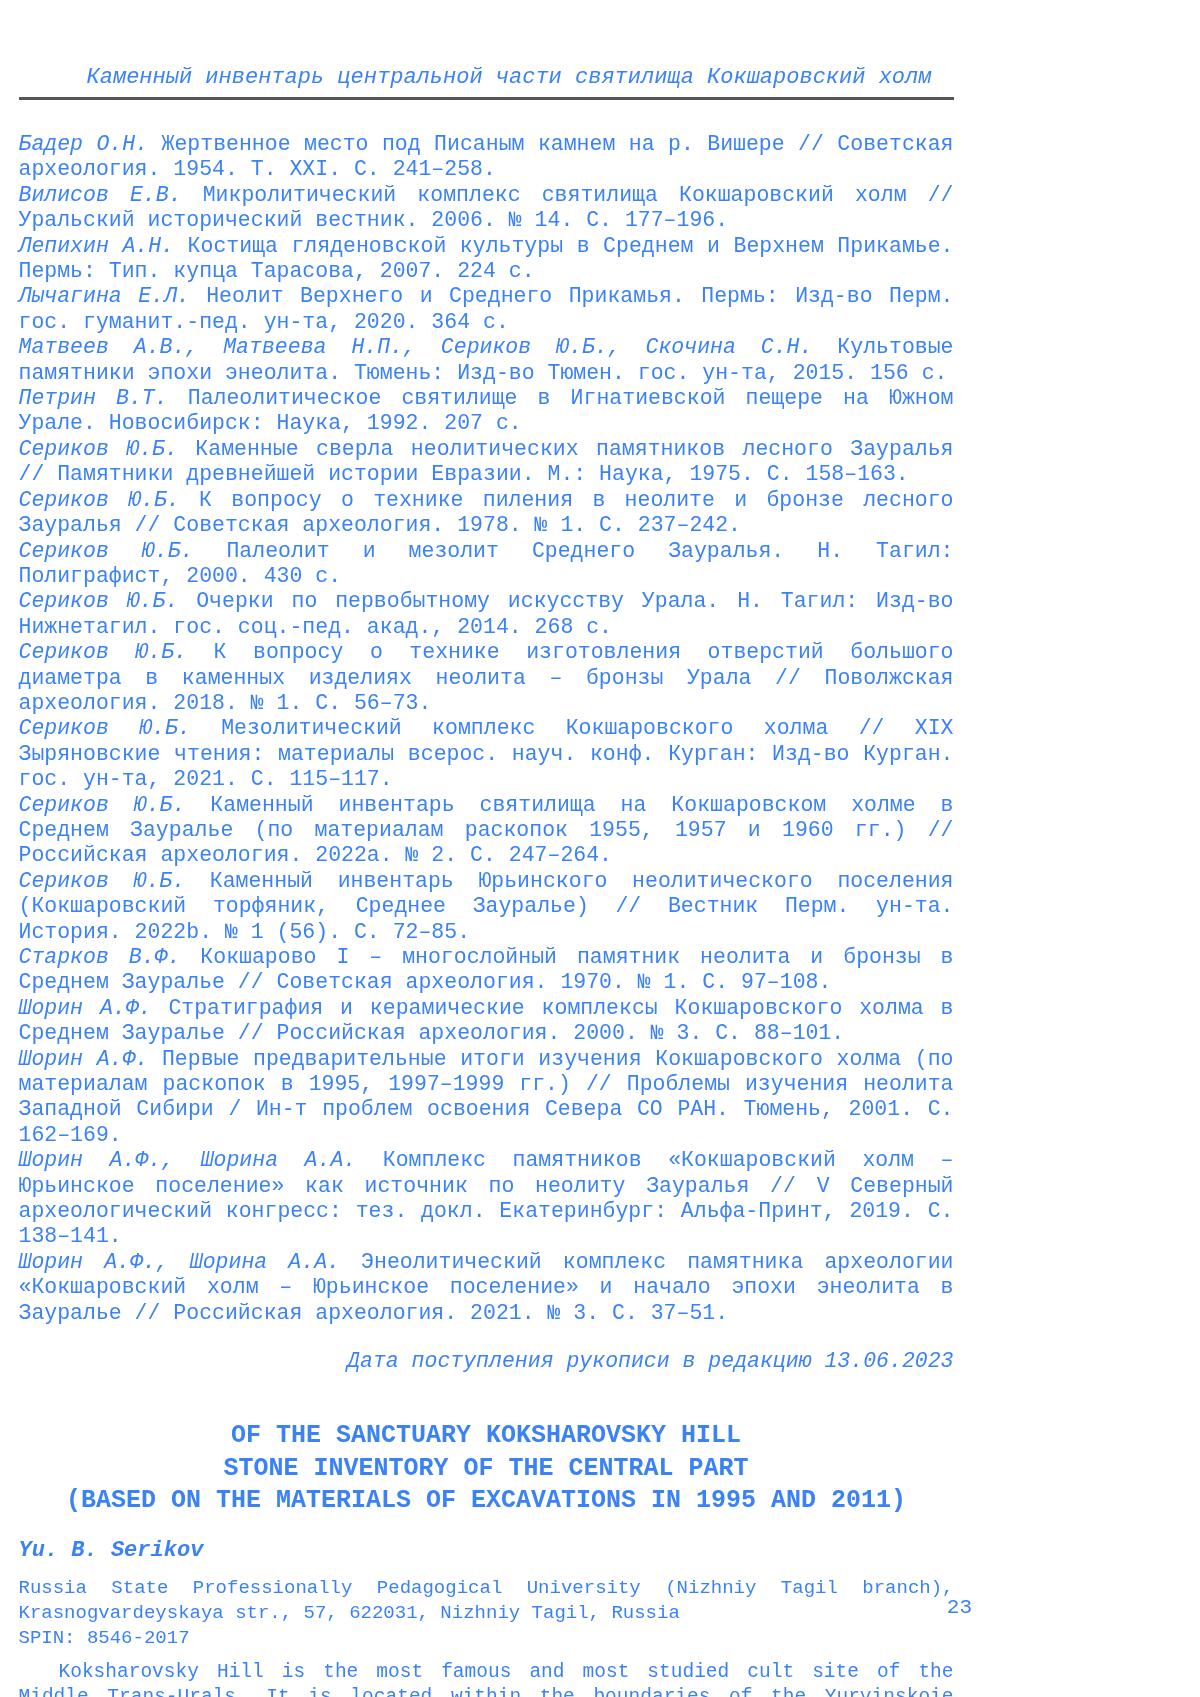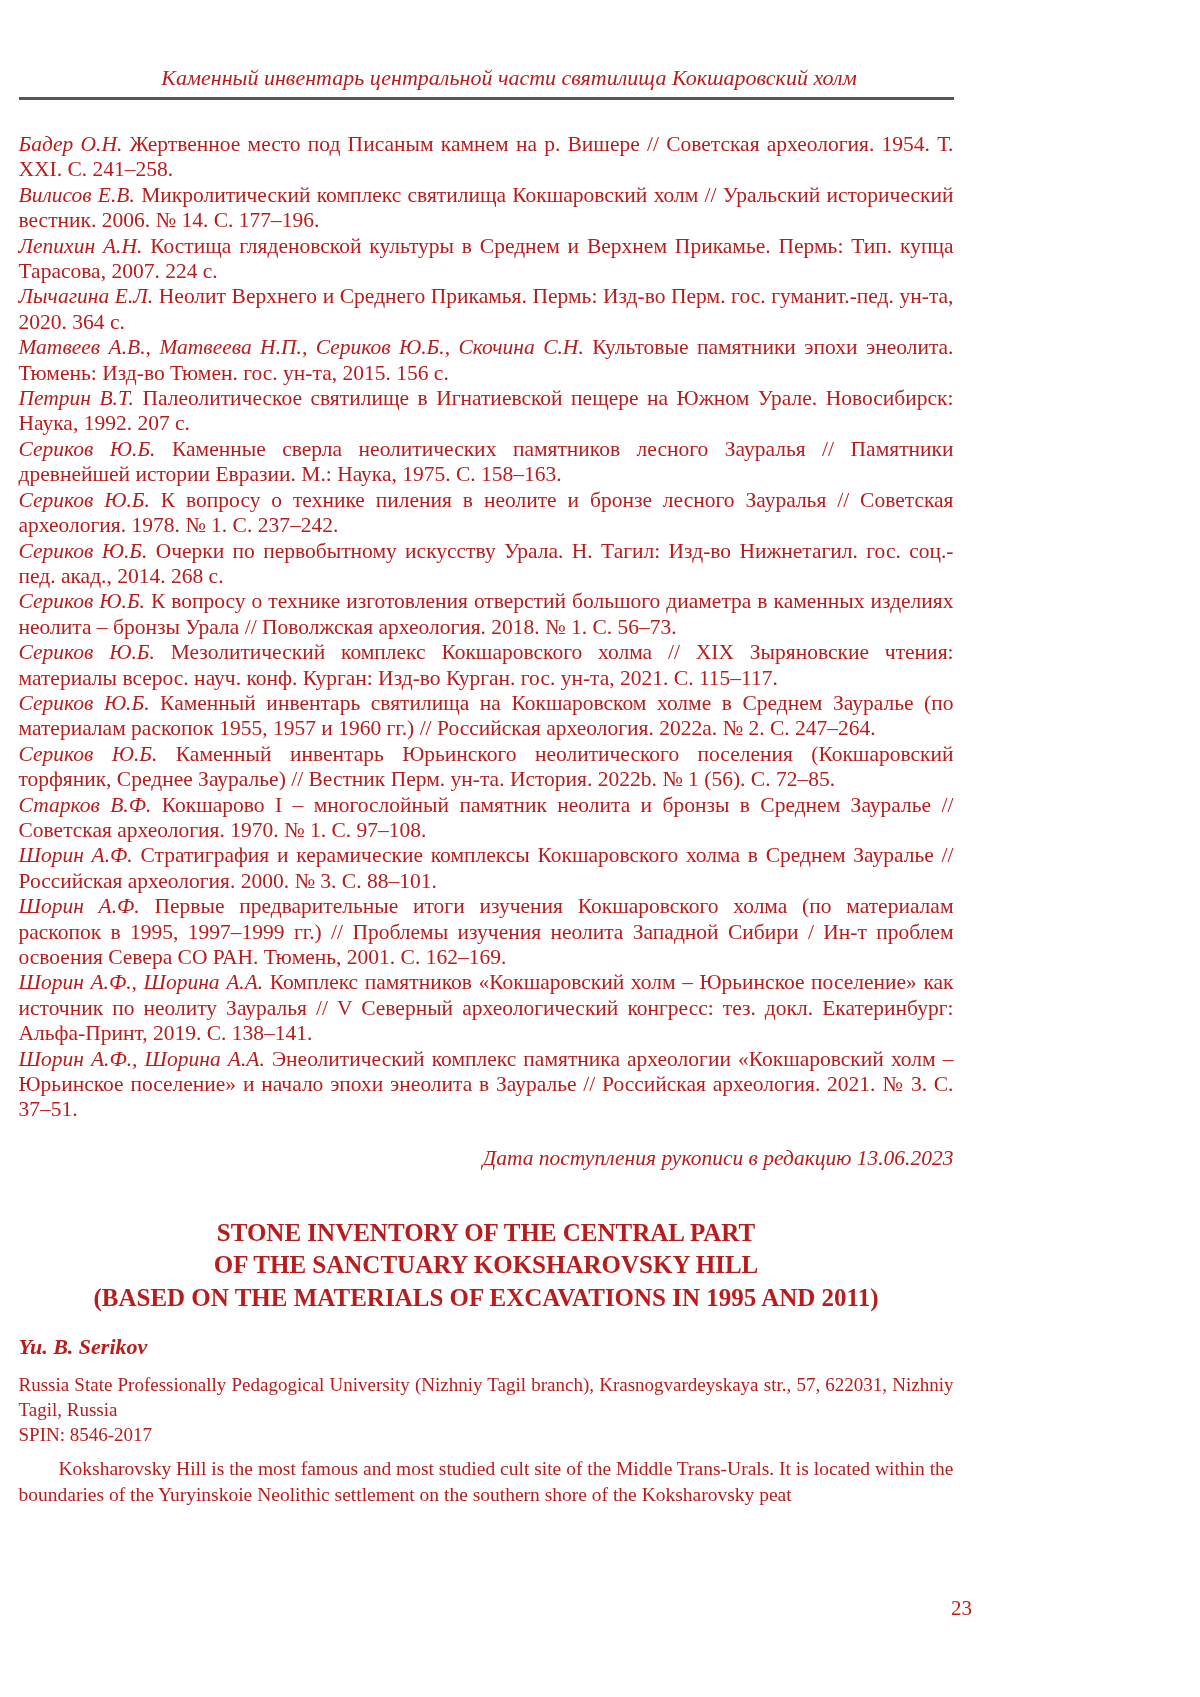--- a/index.html
+++ b/index.html
@@ -1,22 +1,22 @@
 <!DOCTYPE html>
 <html><head>
 <meta charset="utf-8">
 <style>
   html, body { margin:0; padding:0; background:#ffffff; }
   .page {
     position: relative;
     width: 972px;
     height: 1697px;
     background: #ffffff;
-    font-family: Liberation Serif, serif;
-    color: #b91c1c;
+    font-family: Liberation Mono, monospace;
+    color: #3b82f6;
     overflow: hidden;
   }
   .inner { width: 935px; margin: 0 auto; }
 
   
   .head-wrap { padding-top: 64px; }
   .running-head {
     font-style: italic;
     font-size: 22px;
     line-height: 28px;
@@ -114,20 +114,21 @@
       <p class="ref"><em class="authors">Лычагина Е.Л.</em><span class="ref-text"> Неолит Верхнего и Среднего Прикамья. Пермь: Изд-во Перм. гос. гуманит.-пед. ун-та, 2020. 364 с.</span></p>
 
       <p class="ref"><em class="authors">Матвеев А.В., Матвеева Н.П., Сериков Ю.Б., Скочина С.Н.</em><span class="ref-text"> Культовые памятники эпохи энеолита. Тюмень: Изд-во Тюмен. гос. ун-та, 2015. 156 с.</span></p>
 
       <p class="ref"><em class="authors">Петрин В.Т.</em><span class="ref-text"> Палеолитическое святилище в Игнатиевской пещере на Южном Урале.  Новосибирск: Наука, 1992. 207 с.</span></p>
 
       <p class="ref"><em class="authors">Сериков Ю.Б.</em><span class="ref-text"> Каменные сверла неолитических памятников лесного Зауралья // Памятники древнейшей истории Евразии. М.: Наука, 1975. С. 158–163.</span></p>
 
       <p class="ref"><em class="authors">Сериков Ю.Б.</em><span class="ref-text"> К вопросу о технике пиления в неолите и бронзе лесного Зауралья // Советская археология. 1978. № 1. С. 237–242.</span></p>
 
+      <p class="ref"><em class="authors">Сериков Ю.Б.</em><span class="ref-text"> Палеолит и мезолит Среднего Зауралья. Н. Тагил: Полиграфист, 2000. 430 с.</span></p>
 
       <p class="ref"><em class="authors">Сериков Ю.Б.</em><span class="ref-text"> Очерки по первобытному искусству Урала. Н. Тагил: Изд-во Нижнетагил. гос. соц.-пед. акад., 2014. 268 с.</span></p>
 
       <p class="ref"><em class="authors">Сериков Ю.Б.</em><span class="ref-text"> К вопросу о технике изготовления отверстий большого диаметра в каменных изделиях неолита – бронзы Урала // Поволжская археология. 2018. № 1. С. 56–73.</span></p>
 
       <p class="ref"><em class="authors">Сериков Ю.Б.</em><span class="ref-text"> Мезолитический комплекс Кокшаровского холма // XIX Зыряновские чтения: материалы всерос. науч. конф. Курган: Изд-во Курган. гос. ун-та, 2021. С. 115–117.</span></p>
 
       <p class="ref"><em class="authors">Сериков Ю.Б.</em><span class="ref-text"> Каменный инвентарь святилища на Кокшаровском холме в Среднем Зауралье (по материалам раскопок 1955, 1957 и 1960 гг.) // Российская археология. 2022a. № 2. С. 247–264.</span></p>
 
       <p class="ref"><em class="authors">Сериков Ю.Б.</em><span class="ref-text"> Каменный инвентарь Юрьинского неолитического поселения (Кокшаровский торфяник, Среднее Зауралье) // Вестник Перм. ун-та. История. 2022b. № 1 (56). С. 72–85.</span></p>
@@ -139,22 +140,22 @@
       <p class="ref"><em class="authors">Шорин А.Ф.</em><span class="ref-text"> Первые предварительные итоги изучения Кокшаровского холма (по материалам раскопок в 1995, 1997–1999 гг.) // Проблемы изучения неолита Западной Сибири / Ин-т проблем освоения Севера СО РАН. Тюмень, 2001. С. 162–169.</span></p>
 
       <p class="ref"><em class="authors">Шорин А.Ф., Шорина А.А.</em><span class="ref-text"> Комплекс памятников «Кокшаровский холм – Юрьинское поселение» как источник по неолиту Зауралья // V Северный археологический конгресс: тез. докл. Екатеринбург: Альфа-Принт, 2019. С. 138–141.</span></p>
 
       <p class="ref"><em class="authors">Шорин А.Ф., Шорина А.А.</em><span class="ref-text"> Энеолитический комплекс памятника археологии «Кокшаровский холм – Юрьинское поселение» и начало эпохи энеолита в Зауралье // Российская археология. 2021. № 3. С. 37–51.</span></p>
     </section>
 
     <p class="submission">Дата поступления рукописи в редакцию 13.06.2023</p>
 
     <h1 class="title">
+      <span>OF THE SANCTUARY KOKSHAROVSKY HILL</span>
       <span>STONE INVENTORY OF THE CENTRAL PART</span>
-      <span>OF THE SANCTUARY KOKSHAROVSKY HILL</span>
       <span>(BASED ON THE MATERIALS OF EXCAVATIONS IN 1995 AND 2011)</span>
     </h1>
 
     <p class="author">Yu. B. Serikov</p>
 
     <p class="affiliation">Russia State Professionally Pedagogical University (Nizhniy Tagil branch), Krasnogvardeyskaya str., 57, 622031, Nizhniy Tagil, Russia</p>
 
 
     <div class="contact-line">SPIN: 8546-2017</div>
 

